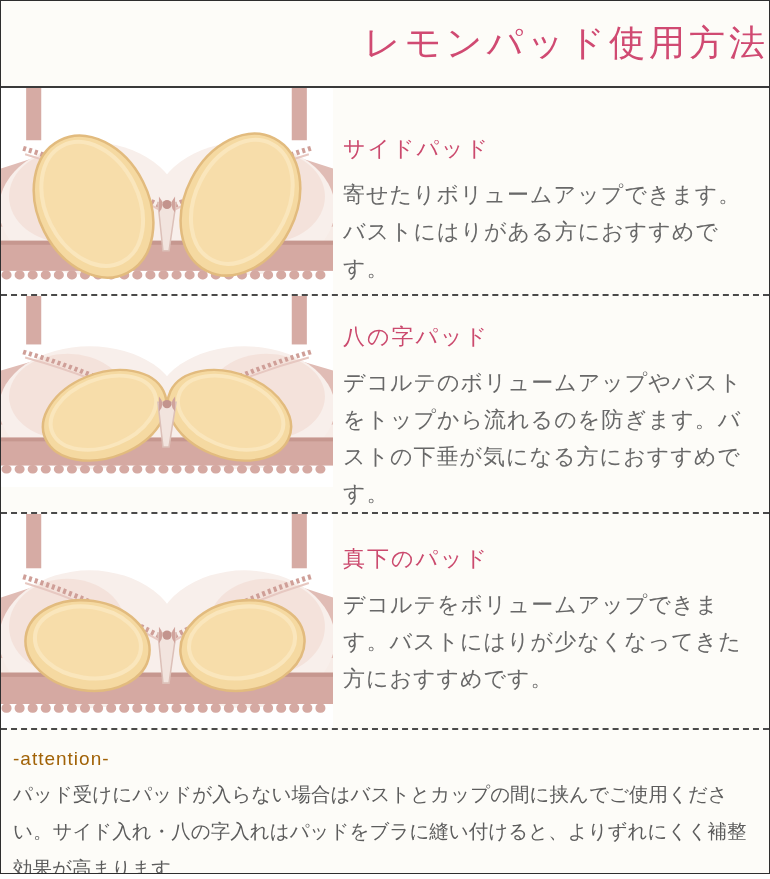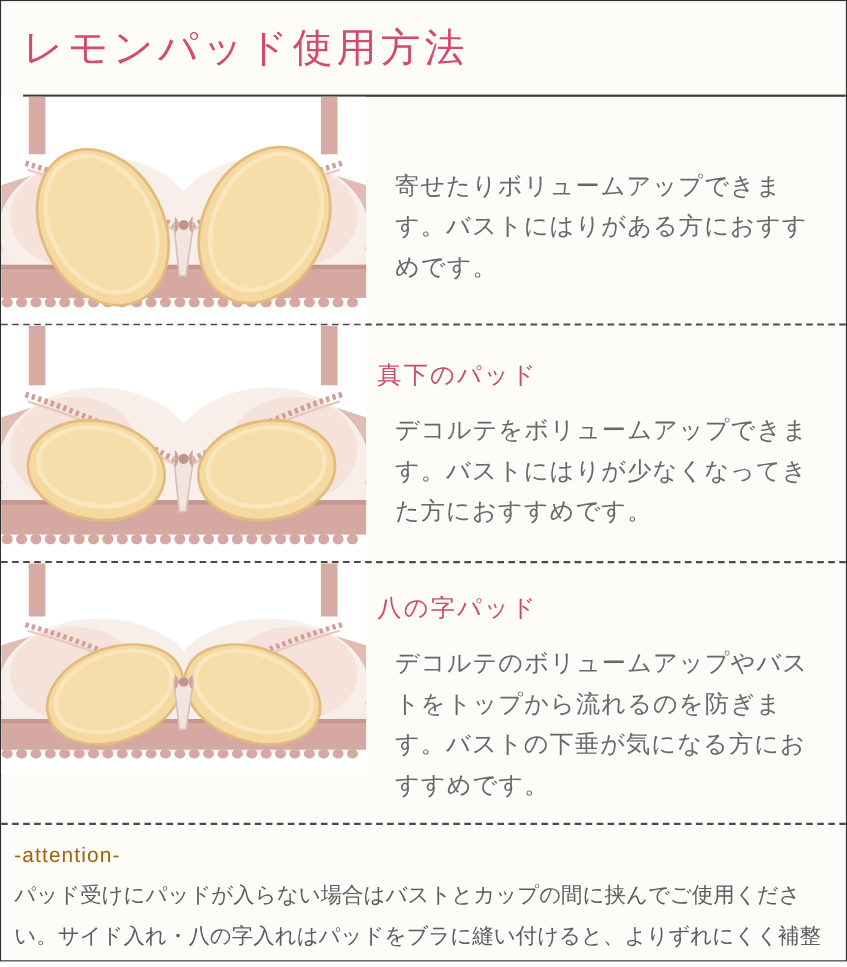--- a/index.html
+++ b/index.html
@@ -1,32 +1,32 @@
 <!DOCTYPE html>
 <html lang="ja"><head>
 <meta charset="utf-8">
 <style>
   html,body{margin:0;padding:0;background:#ffffff;}
   body{width:770px;height:879px;font-family:"Liberation Sans","DejaVu Sans",sans-serif;}
   .frame{box-sizing:border-box;width:770px;height:874px;border:1px solid #2e2e2e;
          background:#fdfcf8;overflow:hidden;}
-  .header{height:85px;display:flex;align-items:center;justify-content:flex-start;
-          border-bottom:2px solid #3a3a3a;margin-left:20px;}
+  .header{height:85px;display:flex;align-items:center;justify-content:flex-end;
+          border-bottom:2px solid #3a3a3a;}
   .title{font-size:36px;color:#d04a72;letter-spacing:4px;font-weight:400;}
   .section{display:flex;border-bottom:2px dashed #4a4a4a;}
   .photo{width:332px;flex:none;background:#ffffff;}
   .sec1 .photo{height:206px;}
   .sec2 .photo{height:214px;}
   .sec3 .photo{height:191px;}
   svg.bra{display:block;width:100%;height:100%;}
   .text{flex:1;padding:46px 8px 0 10px;}
   .sec2 .text{padding-top:30px;}
   .sec3 .text{padding-top:26px;}
   .heading{margin:0 0 12px 0;font-size:22px;font-weight:400;color:#cb4a6e;letter-spacing:2px;}
-  .body{margin:16px;font-size:22px;color:#686868;line-height:37px;letter-spacing:1px;}
+  .body{margin:0;font-size:22px;color:#686868;line-height:37px;letter-spacing:1px;}
   .attention{padding:18px 12px 0 12px;}
   .att-label{margin:0 0 6px 0;font-size:19px;color:#a16207;letter-spacing:1px;font-weight:400;}
   .att-body{margin:0;font-size:19.5px;color:#5c5c5c;line-height:37px;letter-spacing:0;}
 </style>
 </head>
 <body>
 
 <div class="frame">
 
   <div class="header">
@@ -61,21 +61,62 @@
     <ellipse cx="238" cy="116" rx="55" ry="74" fill="#f5d9a1" stroke="#e2bb7e" stroke-width="2.5"></ellipse>
     <ellipse cx="238" cy="113" rx="46" ry="65" fill="#f7ddaa" stroke="#fae6bc" stroke-width="4"></ellipse>
   </g>
   <path d="M156,114 L174,114 L167,162 L161,162 Z" fill="#f2e4de" stroke="#dcc0b8" stroke-width="1.5"></path>
   <path d="M157,108 Q164,116 157,124 Z" fill="#d0a39c"></path>
   <path d="M173,108 Q166,116 173,124 Z" fill="#d0a39c"></path>
   <circle cx="165" cy="116" r="4.5" fill="#c3948d"></circle>
         </svg>
     </div>
     <div class="text">
+      <h3 class="heading">サイドパッド</h3>
       <p class="body">寄せたりボリュームアップできます。バストにはりがある方におすすめです。</p>
+    </div>
+  </div>
+
+  <div class="section sec3">
+    <div class="photo">
+      <svg class="bra" viewBox="0 0 330 205" preserveAspectRatio="none">
+  <rect width="330" height="205" fill="#ffffff"></rect>
+  <rect x="25" y="0" width="15" height="52" fill="#d6aba4"></rect>
+  <rect x="289" y="0" width="15" height="52" fill="#d6aba4"></rect>
+  <path d="M0,80 L44,66 L28,170 L0,174 Z" fill="#e0bcb5"></path>
+  <path d="M330,80 L286,66 L302,170 L330,174 Z" fill="#e0bcb5"></path>
+  <rect x="0" y="138" width="330" height="40" fill="#f7ece7"></rect>
+  <ellipse cx="88" cy="120" rx="90" ry="66" fill="#f8efeb"></ellipse>
+  <ellipse cx="242" cy="120" rx="90" ry="66" fill="#f8efeb"></ellipse>
+  <ellipse cx="66" cy="108" rx="58" ry="46" fill="#f4e2db"></ellipse>
+  <ellipse cx="264" cy="108" rx="58" ry="46" fill="#f4e2db"></ellipse>
+  <rect x="0" y="152" width="330" height="30" fill="#d5a9a2"></rect>
+  <rect x="0" y="152" width="330" height="4" fill="#c6978f"></rect>
+  <line x1="5" y1="186" x2="325" y2="186" stroke="#d5a9a2" stroke-width="9" stroke-dasharray="1 12" stroke-linecap="round"></line>
+  <path d="M22,60 C75,76 125,100 163,120" fill="none" stroke="#cf9f98" stroke-width="5" stroke-dasharray="3 3"></path>
+  <path d="M308,60 C255,76 205,100 167,120" fill="none" stroke="#cf9f98" stroke-width="5" stroke-dasharray="3 3"></path>
+  <path d="M24,66 C78,82 126,104 163,124" fill="none" stroke="#e7c8c1" stroke-width="2"></path>
+  <path d="M306,66 C252,82 204,104 167,124" fill="none" stroke="#e7c8c1" stroke-width="2"></path>
+  <g transform="rotate(-24 103 128)">
+    <ellipse cx="103" cy="128" rx="64" ry="45" fill="#f5d9a1" stroke="#e2bb7e" stroke-width="2.5"></ellipse>
+    <ellipse cx="103" cy="125" rx="55" ry="36" fill="#f7ddaa" stroke="#fae6bc" stroke-width="4"></ellipse>
+  </g>
+          <g transform="rotate(24 227 128)">
+    <ellipse cx="227" cy="128" rx="64" ry="45" fill="#f5d9a1" stroke="#e2bb7e" stroke-width="2.5"></ellipse>
+    <ellipse cx="227" cy="125" rx="55" ry="36" fill="#f7ddaa" stroke="#fae6bc" stroke-width="4"></ellipse>
+  </g>
+  <path d="M156,114 L174,114 L167,162 L161,162 Z" fill="#f2e4de" stroke="#dcc0b8" stroke-width="1.5"></path>
+  <path d="M157,108 Q164,116 157,124 Z" fill="#d0a39c"></path>
+  <path d="M173,108 Q166,116 173,124 Z" fill="#d0a39c"></path>
+  <circle cx="165" cy="116" r="4.5" fill="#c3948d"></circle>
+        </svg>
+    </div>
+    <div class="text">
+      <h3 class="heading">八の字パッド</h3>
+      <p class="body">デコルテのボリュームアップやバストをトップから流れるのを防ぎます。バストの下垂が気になる方におすすめです。</p>
     </div>
   </div>
 
   <div class="section sec2">
     <div class="photo">
       <svg class="bra" viewBox="0 0 330 205" preserveAspectRatio="none">
   <rect width="330" height="205" fill="#ffffff"></rect>
   <rect x="25" y="0" width="15" height="52" fill="#d6aba4"></rect>
   <rect x="289" y="0" width="15" height="52" fill="#d6aba4"></rect>
   <path d="M0,80 L44,66 L28,170 L0,174 Z" fill="#e0bcb5"></path>
@@ -105,58 +146,18 @@
   <path d="M173,108 Q166,116 173,124 Z" fill="#d0a39c"></path>
   <circle cx="165" cy="116" r="4.5" fill="#c3948d"></circle>
         </svg>
     </div>
     <div class="text">
       <h3 class="heading">真下のパッド</h3>
       <p class="body">デコルテをボリュームアップできます。バストにはりが少なくなってきた方におすすめです。</p>
     </div>
   </div>
 
-  <div class="section sec3">
-    <div class="photo">
-      <svg class="bra" viewBox="0 0 330 205" preserveAspectRatio="none">
-  <rect width="330" height="205" fill="#ffffff"></rect>
-  <rect x="25" y="0" width="15" height="52" fill="#d6aba4"></rect>
-  <rect x="289" y="0" width="15" height="52" fill="#d6aba4"></rect>
-  <path d="M0,80 L44,66 L28,170 L0,174 Z" fill="#e0bcb5"></path>
-  <path d="M330,80 L286,66 L302,170 L330,174 Z" fill="#e0bcb5"></path>
-  <rect x="0" y="138" width="330" height="40" fill="#f7ece7"></rect>
-  <ellipse cx="88" cy="120" rx="90" ry="66" fill="#f8efeb"></ellipse>
-  <ellipse cx="242" cy="120" rx="90" ry="66" fill="#f8efeb"></ellipse>
-  <ellipse cx="66" cy="108" rx="58" ry="46" fill="#f4e2db"></ellipse>
-  <ellipse cx="264" cy="108" rx="58" ry="46" fill="#f4e2db"></ellipse>
-  <rect x="0" y="152" width="330" height="30" fill="#d5a9a2"></rect>
-  <rect x="0" y="152" width="330" height="4" fill="#c6978f"></rect>
-  <line x1="5" y1="186" x2="325" y2="186" stroke="#d5a9a2" stroke-width="9" stroke-dasharray="1 12" stroke-linecap="round"></line>
-  <path d="M22,60 C75,76 125,100 163,120" fill="none" stroke="#cf9f98" stroke-width="5" stroke-dasharray="3 3"></path>
-  <path d="M308,60 C255,76 205,100 167,120" fill="none" stroke="#cf9f98" stroke-width="5" stroke-dasharray="3 3"></path>
-  <path d="M24,66 C78,82 126,104 163,124" fill="none" stroke="#e7c8c1" stroke-width="2"></path>
-  <path d="M306,66 C252,82 204,104 167,124" fill="none" stroke="#e7c8c1" stroke-width="2"></path>
-  <g transform="rotate(-24 103 128)">
-    <ellipse cx="103" cy="128" rx="64" ry="45" fill="#f5d9a1" stroke="#e2bb7e" stroke-width="2.5"></ellipse>
-    <ellipse cx="103" cy="125" rx="55" ry="36" fill="#f7ddaa" stroke="#fae6bc" stroke-width="4"></ellipse>
-  </g>
-          <g transform="rotate(24 227 128)">
-    <ellipse cx="227" cy="128" rx="64" ry="45" fill="#f5d9a1" stroke="#e2bb7e" stroke-width="2.5"></ellipse>
-    <ellipse cx="227" cy="125" rx="55" ry="36" fill="#f7ddaa" stroke="#fae6bc" stroke-width="4"></ellipse>
-  </g>
-  <path d="M156,114 L174,114 L167,162 L161,162 Z" fill="#f2e4de" stroke="#dcc0b8" stroke-width="1.5"></path>
-  <path d="M157,108 Q164,116 157,124 Z" fill="#d0a39c"></path>
-  <path d="M173,108 Q166,116 173,124 Z" fill="#d0a39c"></path>
-  <circle cx="165" cy="116" r="4.5" fill="#c3948d"></circle>
-        </svg>
-    </div>
-    <div class="text">
-      <h3 class="heading">八の字パッド</h3>
-      <p class="body">デコルテのボリュームアップやバストをトップから流れるのを防ぎます。バストの下垂が気になる方におすすめです。</p>
-    </div>
-  </div>
-
   <div class="attention">
     <p class="att-label">-attention-</p>
     <p class="att-body">パッド受けにパッドが入らない場合はバストとカップの間に挟んでご使用ください。サイド入れ・八の字入れはパッドをブラに縫い付けると、よりずれにくく補整効果が高まります。</p>
   </div>
 
 </div>
 
 </body></html>

